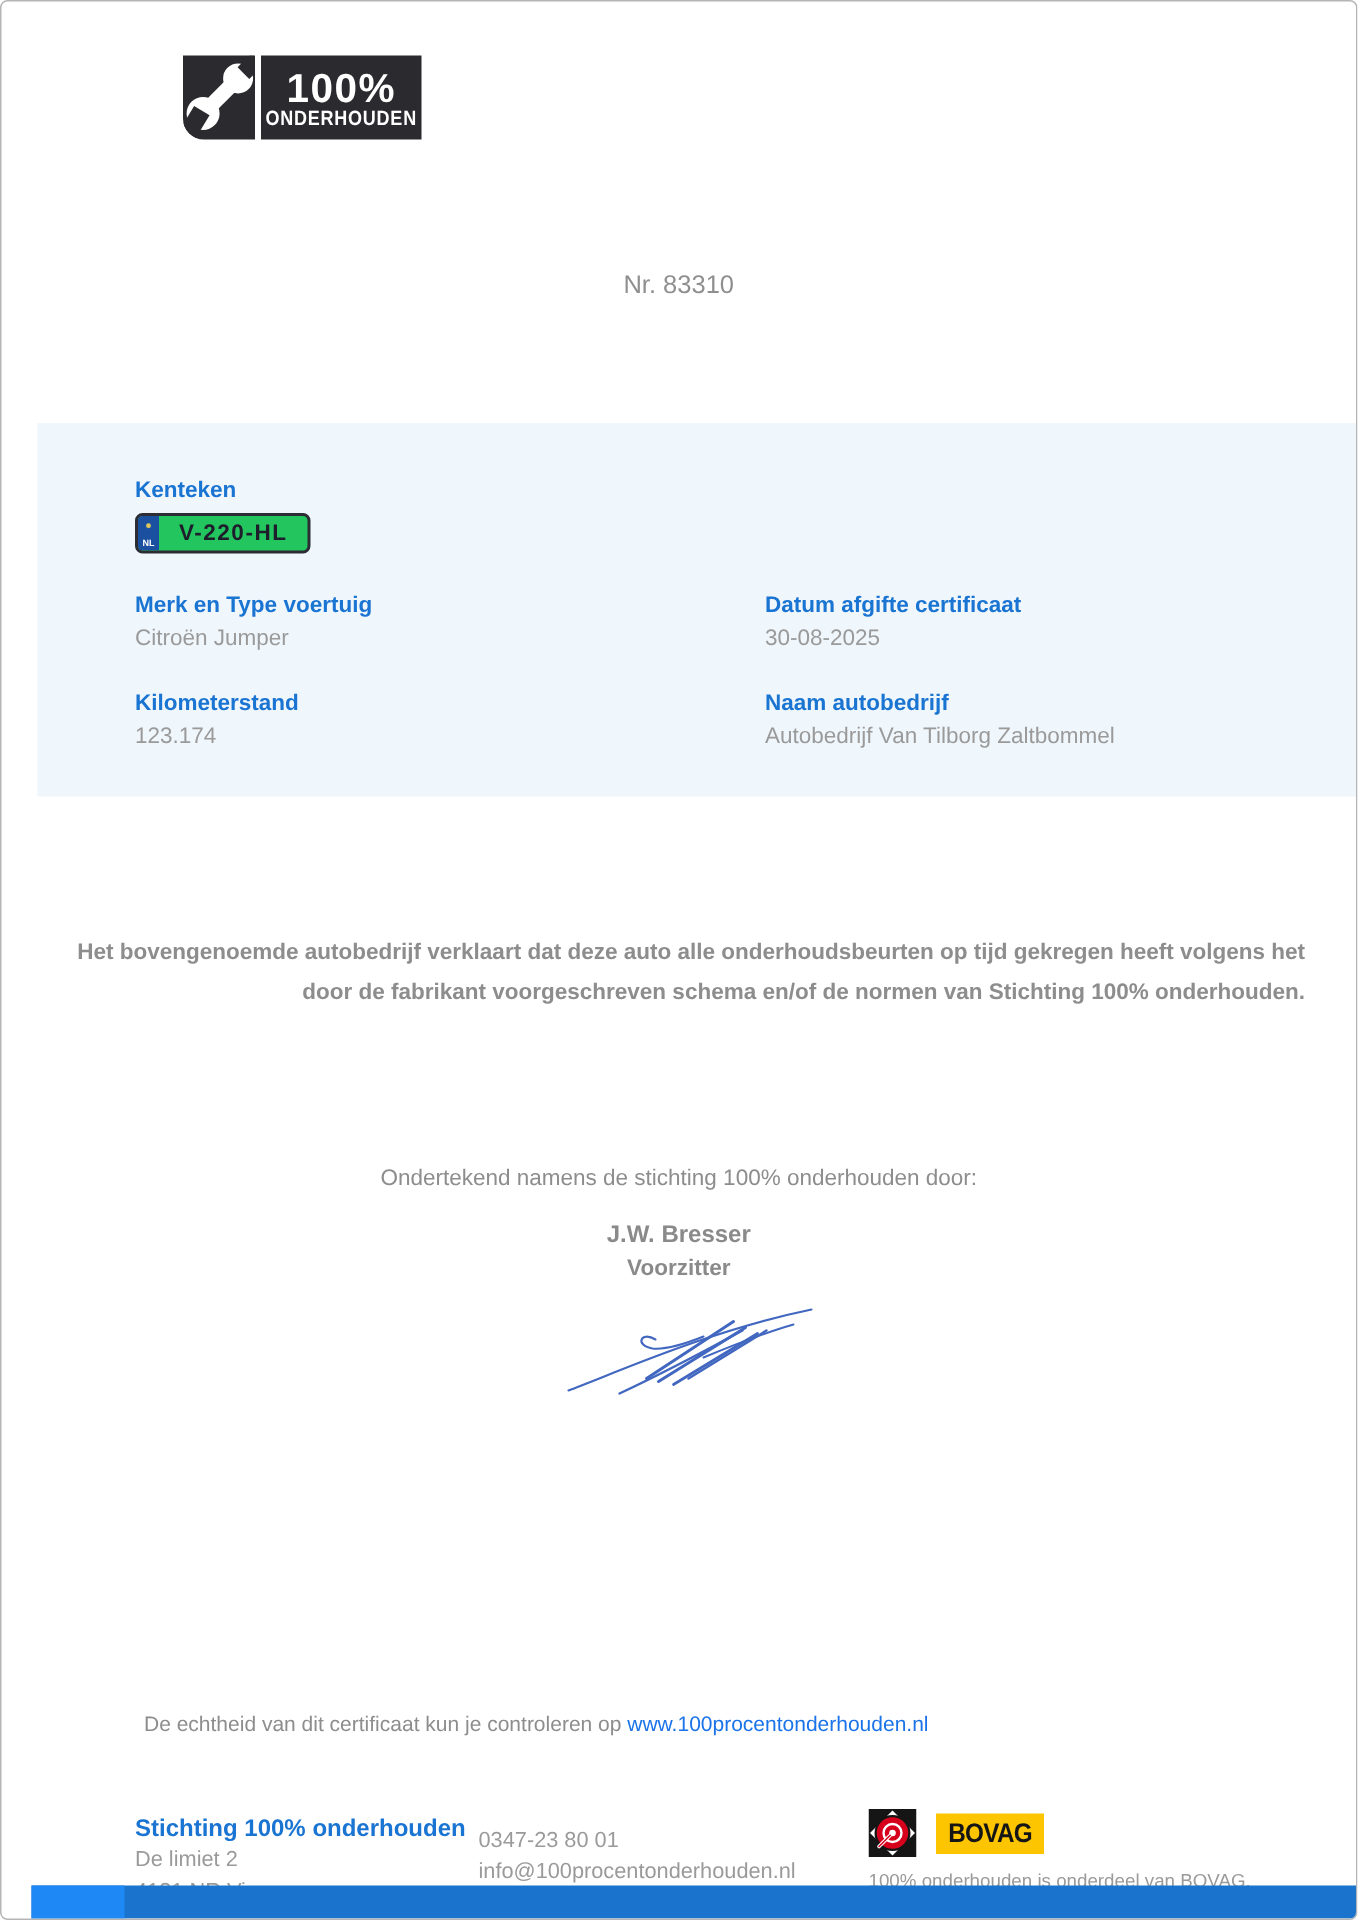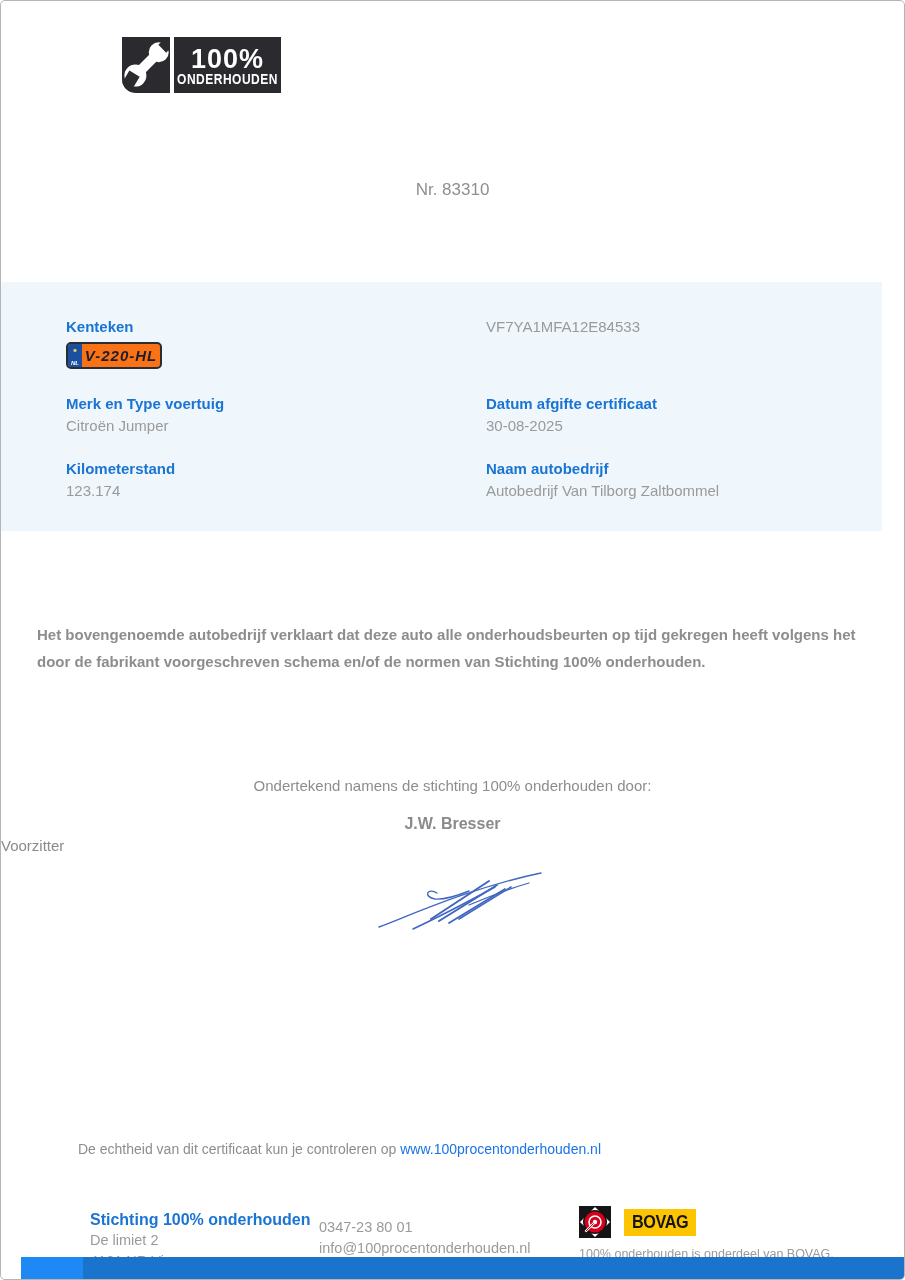--- a/index.html
+++ b/index.html
@@ -26,66 +26,66 @@
   .logo-name { font-size:12px; font-weight:bold; letter-spacing:.5px; line-height:14px; transform:scaleY(1.15); }
 
   
   .title { position:absolute; top:118px; left:0; width:100%; text-align:center;
            font-size:48px; font-weight:bold; color:#2e2e30; }
   .cert-nr { position:absolute; top:179px; left:0; width:100%; text-align:center;
              font-size:17px; color:#8f8f8f; }
 
   
   .panel {
-    position:absolute; top:281px; left:0; width:881px; height:249px;
+    position:absolute; top:281px; left:24px; width:881px; height:249px;
     background:#eff6fc; border-radius:0;
     display:grid; grid-template-columns:420px auto; row-gap:26px;
     padding:36px 0 0 65px; align-content:start;
   }
   .field .label { font-size:15px; font-weight:bold; color:#1a74d2; margin-bottom:5px; }
   .field .value { font-size:15px; color:#9a9a9a; }
 
   
   .plate {
     margin-top:7px;
-    width:96px; height:27px;
-    background:#f97316;
+    width:117px; height:27px;
+    background:#22c55e;
     border:2px solid #2c2c34; border-radius:5px;
-    display:flex; align-items:stretch; overflow:hidden;font-style:italic;
+    display:flex; align-items:stretch; overflow:hidden;
   }
   .plate-eu {
     width:14px; background:#1b4fa0; position:relative; flex:0 0 auto;
     background-image:radial-gradient(circle at 50% 28%, rgba(255,220,80,.85) 0 1.2px, transparent 2px);
   }
   .plate-eu span {
     position:absolute; bottom:1px; left:0; width:100%; text-align:center;
     color:#ffffff; font-size:6px; font-weight:bold;
   }
   .plate-number {
     flex:1; display:flex; align-items:center; justify-content:center;
     font-size:15px; font-weight:bold; color:#1d1d2b; letter-spacing:1px;
   }
 
   
   .declaration {
     position:absolute; top:620px; left:36px; width:833px;
-    text-align:left; font-size:15px; font-weight:bold; color:#8d8d8d; line-height:27px;
+    text-align:right; font-size:15px; font-weight:bold; color:#8d8d8d; line-height:27px;
   }
 
   
   .sign-intro { position:absolute; top:776px; left:0; width:100%; text-align:center;
                 font-size:15px; color:#8d8d8d; }
   .sign-name  { position:absolute; top:814px; left:0; width:100%; text-align:center;
                 font-size:16px; font-weight:bold; color:#8a8a8a; }
-  .sign-role  { position:absolute; top:836px; left:0; width:100%; text-align:left;
-                font-size:15px; font-weight:normal; color:#8a8a8a; }
+  .sign-role  { position:absolute; top:836px; left:0; width:100%; text-align:center;
+                font-size:15px; font-weight:bold; color:#8a8a8a; }
   .signature  { position:absolute; top:852px; left:372px; }
 
   
-  .verify { position:absolute; top:1140px; left:77px; font-size:14px; color:#8d8d8d; }
+  .verify { position:absolute; top:1140px; left:95px; font-size:14px; color:#8d8d8d; }
   .verify a { color:#1a73e8; text-decoration:none; }
 
   
   .f-col1 { position:absolute; top:1208px; left:77px; line-height:21px;margin-left:12px; }
   .f-col1 .org { font-size:16px; font-weight:bold; color:#1a74d2; }
   .f-col1 .addr { font-size:14.5px; color:#9a9a9a; }
   .f-col2 { position:absolute; top:1216px; left:318px; line-height:21px; font-size:14.5px; color:#9a9a9a; }
   .f-col2 a { color:#9a9a9a; text-decoration:none; }
   .f-col3 { position:absolute; top:1205px; left:578px; }
   .bovag { display:flex; align-items:center; gap:13px; height:32px; }
@@ -132,21 +132,20 @@
     <div class="field">
       <div class="label">Kenteken</div>
       <div class="plate">
         <div class="plate-eu">
           <span>NL</span>
         </div>
         <div class="plate-number">V-220-HL</div>
       </div>
     </div>
     <div class="field">
-      <div class="value">VF7YA1MFA12E84533</div>
     </div>
     <div class="field">
       <div class="label">Merk en Type voertuig</div>
       <div class="value">Citroën Jumper</div>
     </div>
     <div class="field">
       <div class="label">Datum afgifte certificaat</div>
       <div class="value">30-08-2025</div>
     </div>
     <div class="field">

